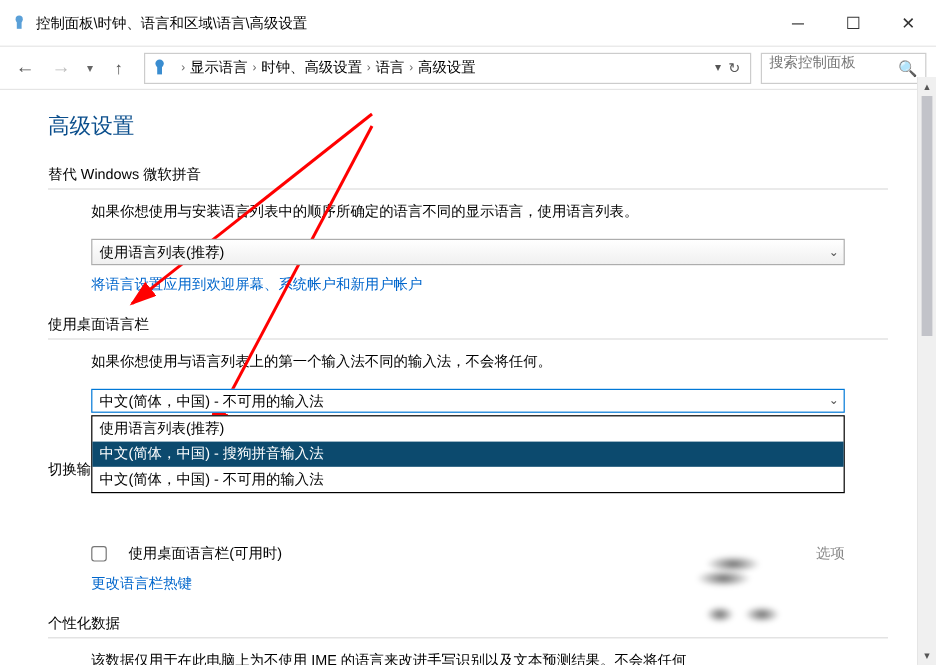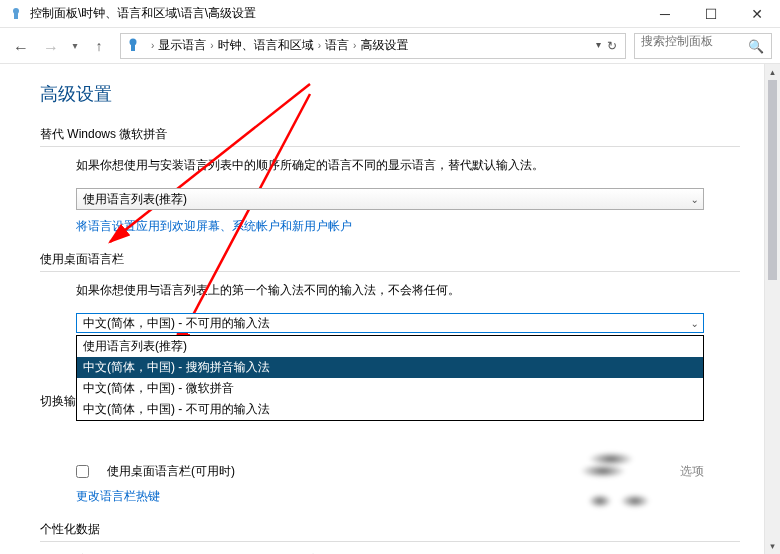--- a/index.html
+++ b/index.html
@@ -6,21 +6,21 @@
     body {
       font-family: "Microsoft YaHei", "Segoe UI", sans-serif;
       font-size: 12px;
       background: #fff;
       width: 780px;
       height: 554px;
       overflow: hidden;
       position: relative;
     }
     .titlebar {
-      height: 28px;
+      height: 39px;
       display: flex;
       align-items: center;
       padding: 0 0 0 8px;
       border-bottom: 1px solid #e5e5e5;
     }
     .titlebar-icon {
       width: 16px; height: 16px;
       margin-right: 6px;
       display: inline-flex;
       align-items: center;
@@ -254,21 +254,21 @@
   <div class="breadcrumb">
     <span class="bc-icon">
       <svg width="16" height="16" viewBox="0 0 16 16">
           <circle cx="8" cy="5" r="3.5" fill="#3a8dd0"></circle>
           <rect x="6" y="7" width="4" height="7" fill="#3a8dd0"></rect>
         </svg>
     </span>
     <span class="bc-sep">›</span>
     <span class="bc-text">显示语言</span>
     <span class="bc-sep">›</span>
-    <span class="bc-text">时钟、语言和区域</span>
+    <span class="bc-text">时钟、高级设置</span>
     <span class="bc-sep">›</span>
     <span class="bc-text">语言</span>
     <span class="bc-sep">›</span>
     <span class="bc-text">高级设置</span>
     <span class="bc-end"></span>
     <span class="bc-tools">
       <span style="font-size:10px">▾</span>
       <span>↻</span>
     </span>
   </div>
@@ -288,42 +288,41 @@
     </defs>
     <line x1="310" y1="20" x2="110" y2="178" stroke="#ff0000" stroke-width="2.5" marker-end="url(#ah)"></line>
     <line x1="310" y1="30" x2="175" y2="285" stroke="#ff0000" stroke-width="2.5" marker-end="url(#ah)"></line>
   </svg>
 
   <h1 class="page-title">高级设置</h1>
 
   <div class="section">
     <div class="section-header">替代 Windows 微软拼音</div>
     <div class="section-body">
-      <div class="desc">如果你想使用与安装语言列表中的顺序所确定的语言不同的显示语言，替代默认输入法。</div>
+      <div class="desc">如果你想使用与安装语言列表中的顺序所确定的语言不同的显示语言，使用语言列表。</div>
       <div class="dropdown">
         <span>使用语言列表(推荐)</span>
         <span class="dropdown-arrow">⌄</span>
       </div>
       <a class="link">将语言设置应用到欢迎屏幕、系统帐户和新用户帐户</a>
     </div>
   </div>
 
   <div class="section">
     <div class="section-header">使用桌面语言栏</div>
     <div class="section-body">
       <div class="desc">如果你想使用与语言列表上的第一个输入法不同的输入法，不会将任何。</div>
       <div class="dropdown-open-wrap">
         <div class="dropdown-selected">
           <span>中文(简体，中国) - 不可用的输入法</span>
           <span class="dropdown-arrow">⌄</span>
         </div>
         <div class="dropdown-list">
           <div class="dropdown-item">使用语言列表(推荐)</div>
           <div class="dropdown-item highlight">中文(简体，中国) - 搜狗拼音输入法</div>
-          <div class="dropdown-item">中文(简体，中国) - 微软拼音</div>
           <div class="dropdown-item">中文(简体，中国) - 不可用的输入法</div>
         </div>
       </div>
     </div>
   </div>
 
   <div class="section" style="margin-top:-44px">
     <div class="section-header" style="border:none">切换输</div>
     <div class="section-body" style="margin-top:50px">
       <div class="checkbox-area">

